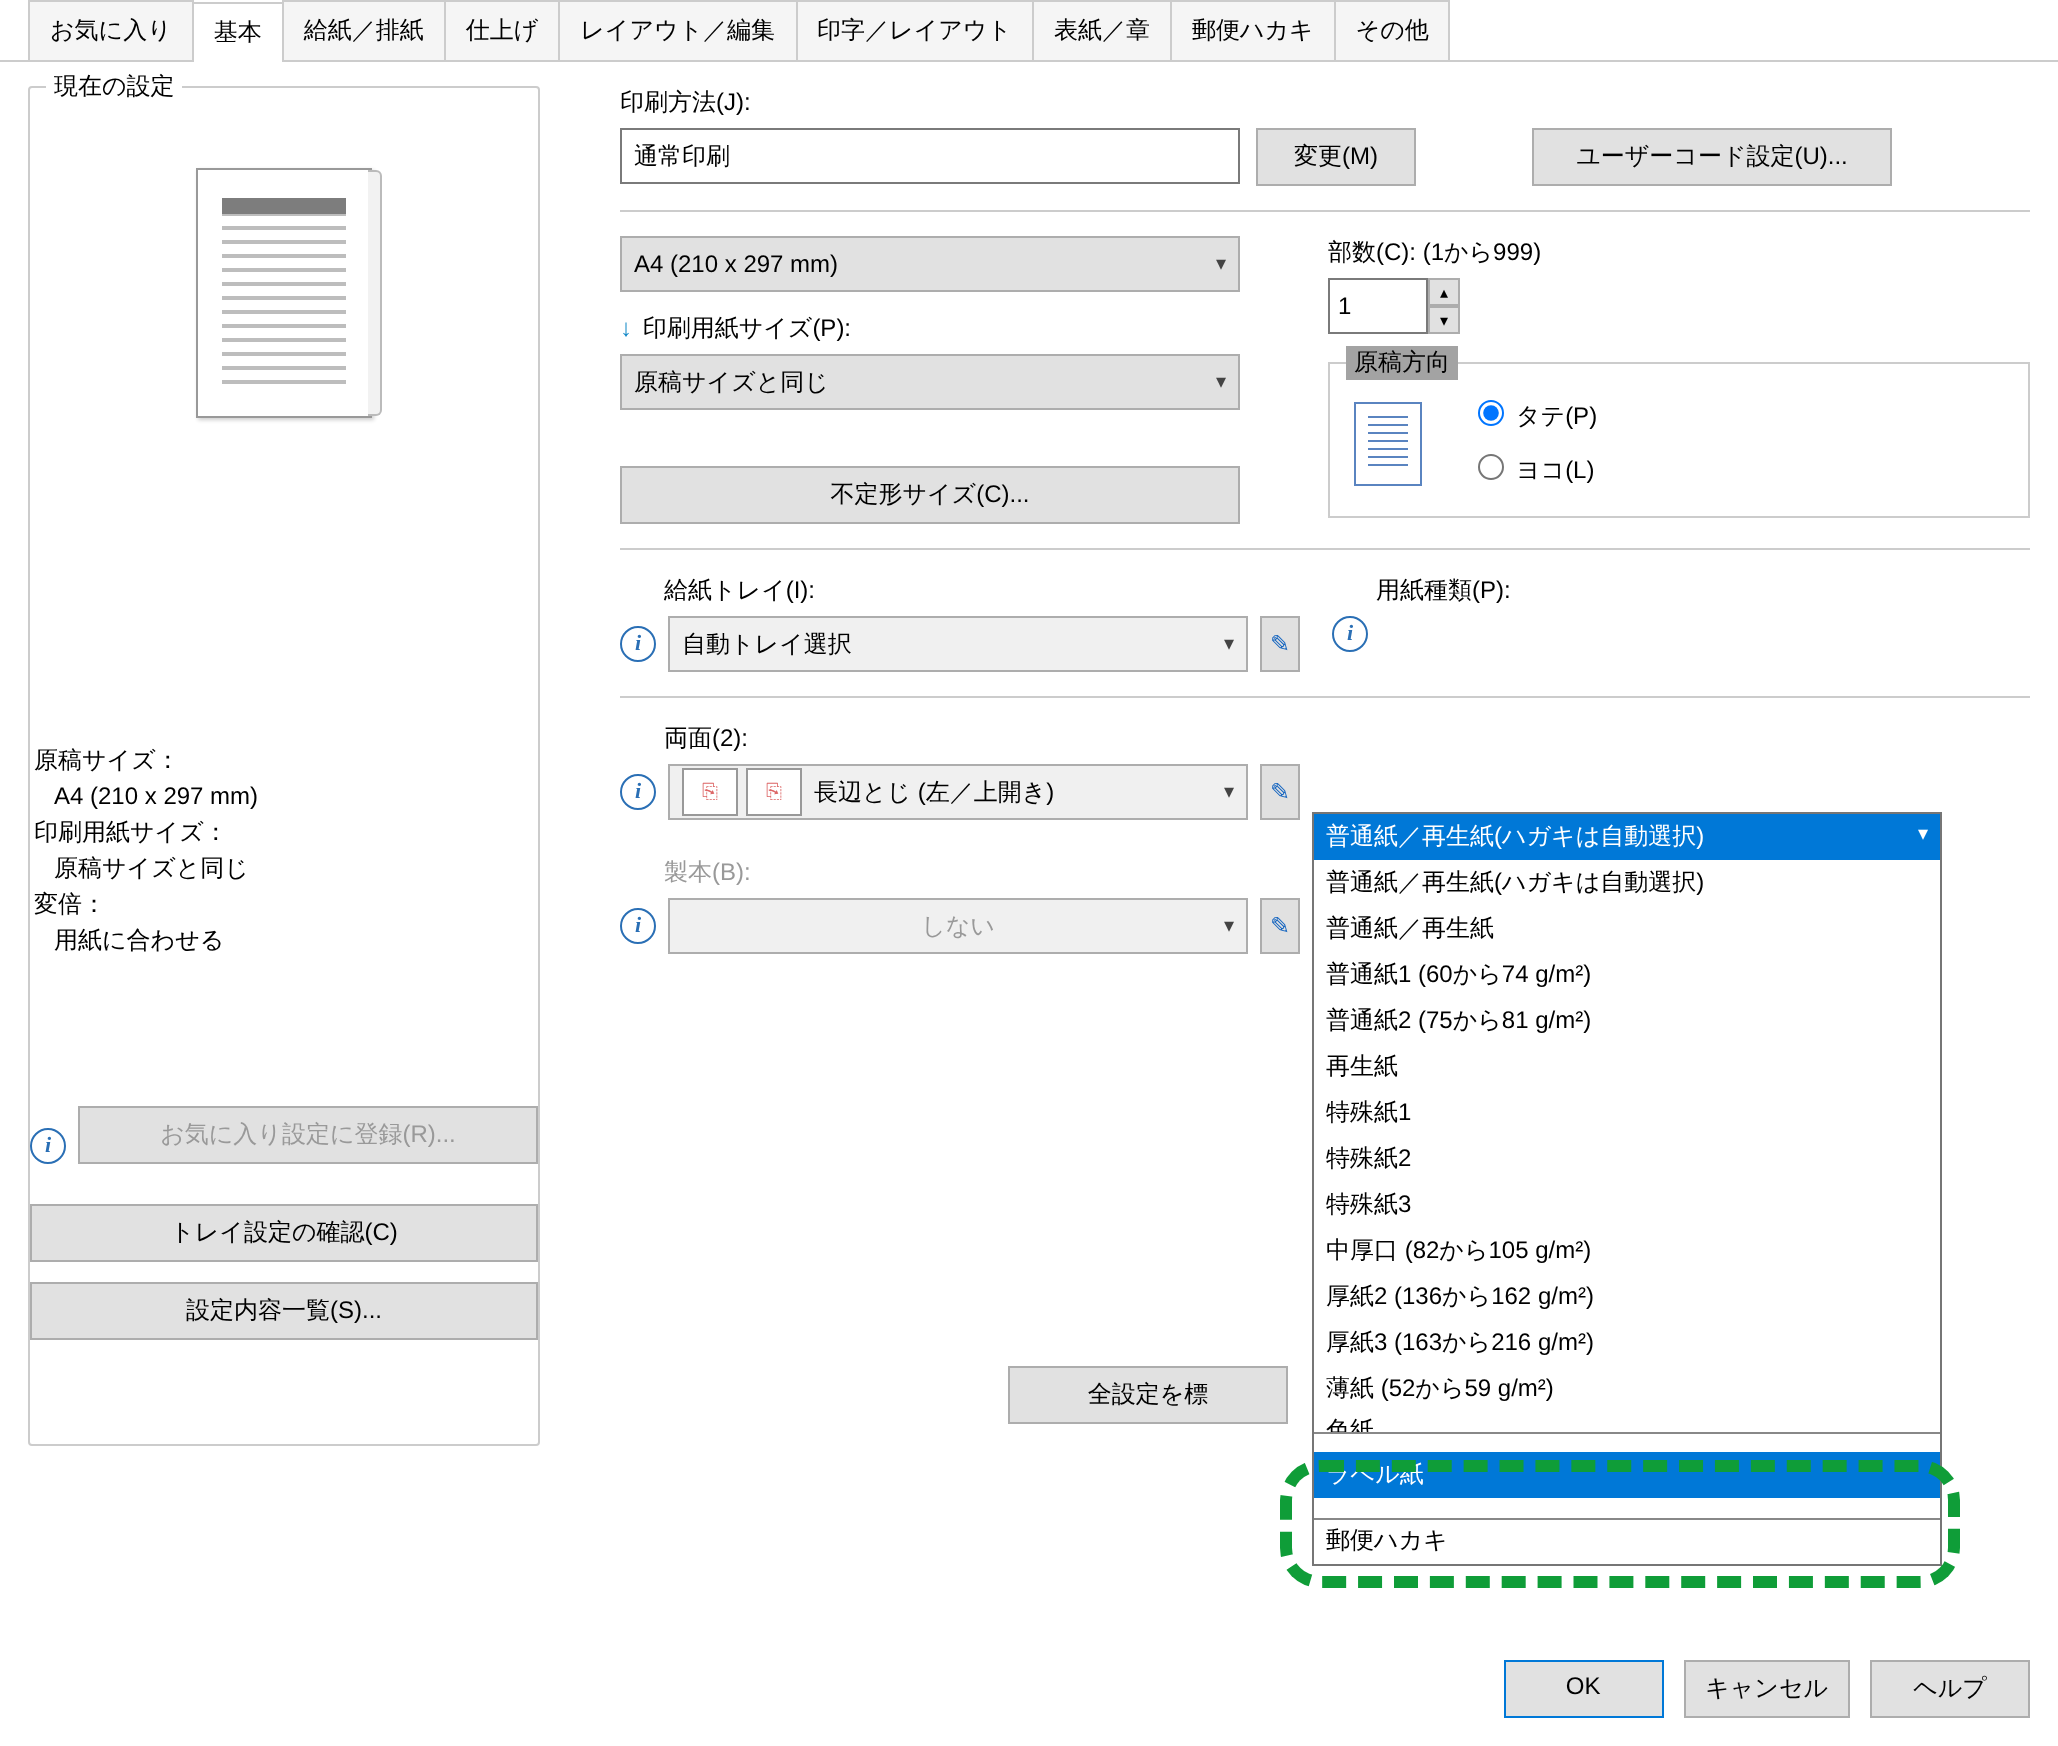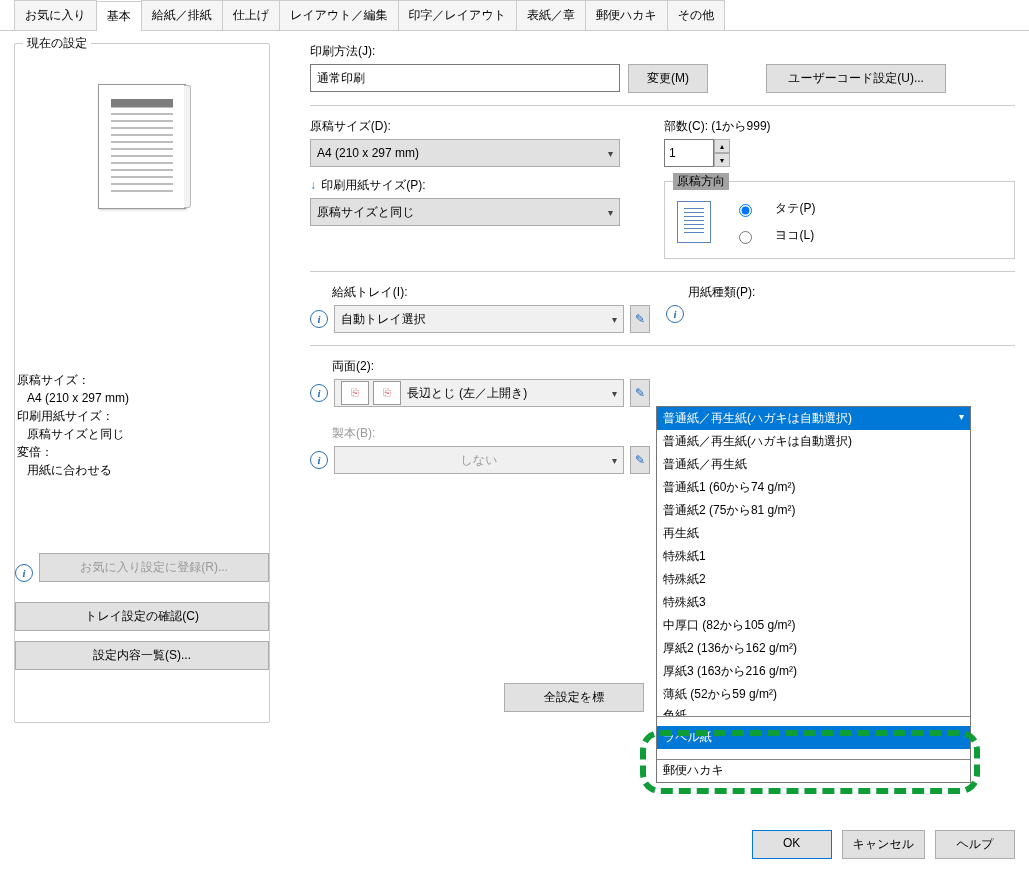--- a/index.html
+++ b/index.html
@@ -55,21 +55,21 @@
 .spin input { width:50px; height:28px; border:1px solid #7a7a7a; padding:0 4px; }
 .spin .btns { display:flex; flex-direction:column; }
 .spin .btns div { width:16px; height:14px; border:1px solid #adadad; background:#e1e1e1; font-size:8px; display:flex; align-items:center; justify-content:center; }
 
 .orient-group { border:1px solid #ccc; padding: 18px 12px 14px; position:relative; }
 .orient-group .legend { position:absolute; top:-9px; left:8px; background:#a3a3a3; padding:0 4px; }
 .orient-inner { display:flex; align-items:center; gap:28px; }
 .orient-thumb { width:34px; height:42px; border:1px solid #5a84c0; background:#fff; display:flex; align-items:center; justify-content:center; }
 .orient-lines { width:20px; height:28px; background: repeating-linear-gradient(to bottom, #5a84c0 0 1px, transparent 1px 4px); }
 .radio-col { display:flex; flex-direction:column; gap:10px; }
-.radio-row { display:flex; align-items:flex-end; gap:23px; }
+.radio-row { display:flex; align-items:flex-start; gap:6px; }
 input[type=radio] { margin:0; }
 
 .duplex-icons { display:flex; gap:4px; margin-right:6px; }
 .dup-icon { width:28px; height:24px; border:1px solid #999; background:#fff; display:flex; align-items:center; justify-content:center; font-size:10px; color:#d66; }
 
 .paper-dropdown-open { position:absolute; top:406px; left:656px; width:315px; background:#fff; border:1px solid #767676; z-index:100; }
 .paper-dropdown-open .sel { background:#0078d7; color:#fff; padding:3px 6px; position:relative; }
 .paper-dropdown-open .sel .arrow { position:absolute; right:6px; top:4px; font-size:10px; color:#fff; }
 .paper-dropdown-open .opt { padding:3px 6px; }
 .paper-dropdown-open .opt.hl { background:#0078d7; color:#fff; }
@@ -138,34 +138,34 @@
         <div class="row flexgap">
           <div class="textlike" style="width:310px;">通常印刷</div>
           <div class="btn" style="width:80px;">変更(M)</div>
           <div style="width:42px;"></div>
           <div class="btn" style="width:180px;">ユーザーコード設定(U)...</div>
         </div>
         <div class="hr"></div>
 
         <div style="display:flex; gap:34px;">
           <div style="width:320px;">
-            <div class="label">原稿サイズ(D):</div>
             <div class="dropdown" style="width:310px;">
               <span>A4 (210 x 297 mm)</span>
                 <span class="arrow">▾</span>
             </div>
             <div class="label" style="margin-top:10px;">
               <span class="down-arrow-blue">↓</span>
               <span>印刷用紙サイズ(P):</span>
             </div>
             <div class="dropdown" style="width:310px;">
               <span>原稿サイズと同じ</span>
                 <span class="arrow">▾</span>
             </div>
             <div style="height:28px;"></div>
+            <div class="btn" style="width:310px;">不定形サイズ(C)...</div>
           </div>
           <div style="flex:1;">
             <div class="label">部数(C): (1から999)</div>
             <div class="spin">
               <input value="1" style="">
               <div class="btns">
                   <div>▴</div>
                   <div>▾</div>
                 </div>
             </div>

